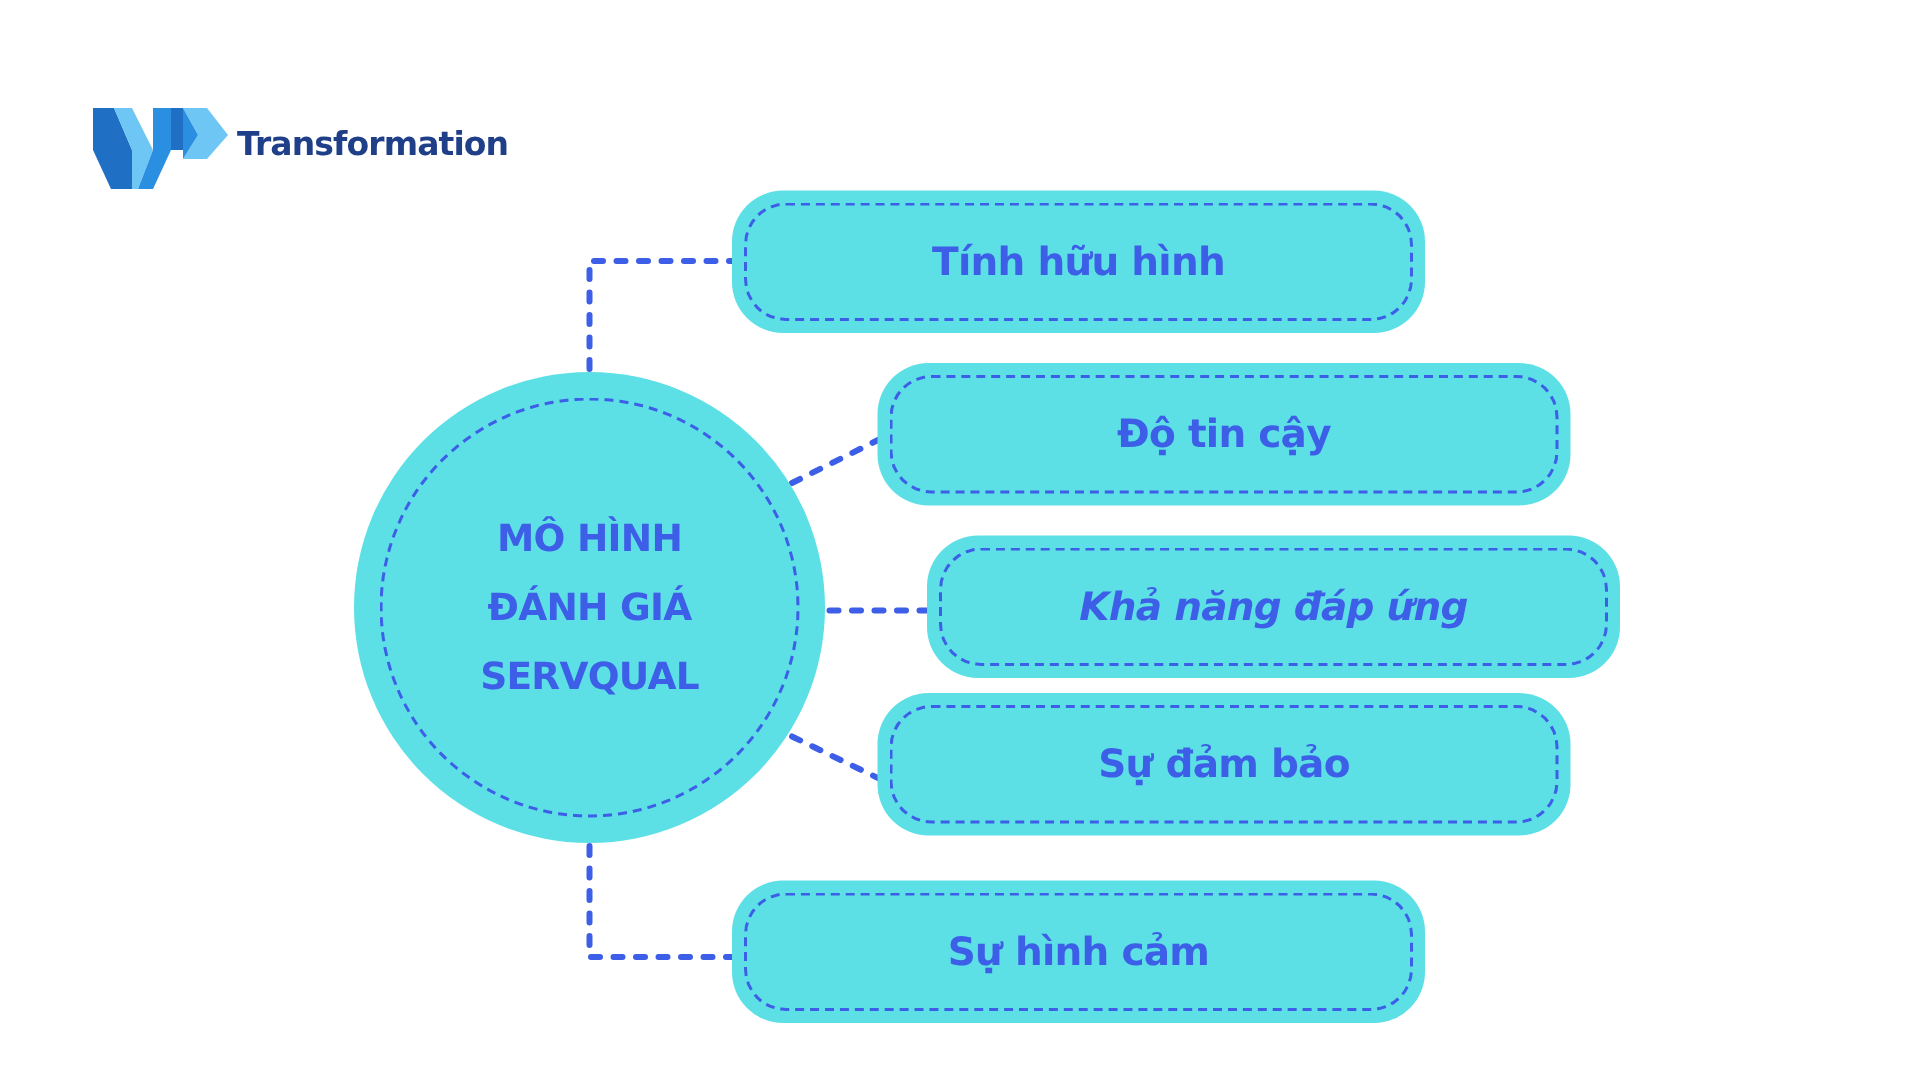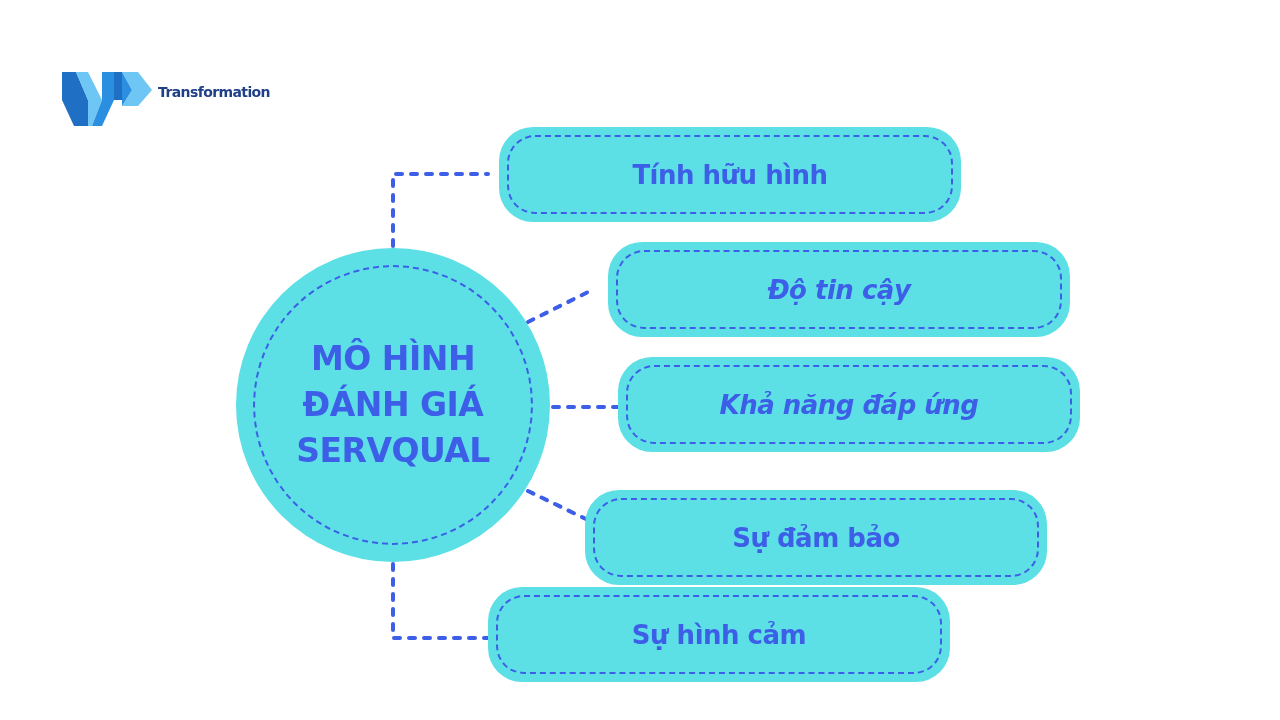--- a/index.html
+++ b/index.html
@@ -6,34 +6,34 @@
   body {
     width: 1280px; height: 720px; background: #ffffff;
     position: relative; overflow: hidden;
     font-family: "DejaVu Sans", "Liberation Sans", sans-serif;
   }
   .logo { position: absolute; left: 62px; top: 70px; width: 280px; height: 58px; }
   .logo-mark { position: absolute; left: 0; top: 0; width: 90px; height: 56px; }
   .logo-text {
     position: absolute; left: 96px; top: 14px;
     font-family: "DejaVu Sans", sans-serif; font-weight: bold;
-    font-size: 14px; color: #1f3f88; letter-spacing: -0.6px;
+    font-size: 22px; color: #1f3f88; letter-spacing: -0.6px;
   }
   svg.connectors { position: absolute; left: 0; top: 0; width: 1280px; height: 720px; }
   .hub {
     position: absolute; left: 236px; top: 248px; width: 314px; height: 314px;
     border-radius: 50%; background: #5ce0e6;
   }
   .hub-inner {
     position: absolute; left: 17px; top: 17px; right: 17px; bottom: 17px;
     border-radius: 50%; border: 2px dashed #3d5ee6; box-sizing: border-box;
     display: flex; align-items: center; justify-content: center;
   }
   .hub-title {
-    color: #3d5ee6; font-weight: bold; font-size: 33px; line-height: 46px;
+    color: #3d5ee6; font-weight: bold; font-size: 25px; line-height: 46px;
     text-align: center; letter-spacing: -0.5px; white-space: pre-line;
     font-family: "DejaVu Sans", sans-serif;
   }
   .pill {
     position: absolute; width: 462px; height: 95px; border-radius: 34px;
     background: #5ce0e6; box-sizing: border-box;
   }
   .pill-inner {
     position: absolute; left: 8px; top: 8px; right: 8px; bottom: 8px;
     border-radius: 28px; border: 2px dashed #3d5ee6; box-sizing: border-box;
@@ -72,39 +72,39 @@
 </svg>
 
 <div class="hub">
   <div class="hub-inner">
     <div class="hub-title">MÔ HÌNH
 ĐÁNH GIÁ
 SERVQUAL</div>
   </div>
 </div>
 
-<div class="pill" style="left:488px; top:127px;margin-left:11px;">
+<div class="pill" style="left:488px; top:127px;">
   <div class="pill-inner">
     <span class="pill-label">Tính hữu hình</span>
   </div>
 </div>
 
-<div class="pill" style="left:608px; top:242px;font-style:italic;">
+<div class="pill" style="left:585px; top:242px;">
   <div class="pill-inner">
     <span class="pill-label">Độ tin cậy</span>
   </div>
 </div>
 
 <div class="pill" style="left:618px; top:357px;font-style:italic;">
   <div class="pill-inner">
     <span class="pill-label">Khả năng đáp ứng</span>
   </div>
 </div>
 
-<div class="pill" style="left:585px; top:490px;">
+<div class="pill" style="left:585px; top:462px;">
   <div class="pill-inner">
     <span class="pill-label">Sự đảm bảo</span>
   </div>
 </div>
 
 <div class="pill" style="left:488px; top:587px;">
   <div class="pill-inner">
     <span class="pill-label">Sự hình cảm</span>
   </div>
 </div>

